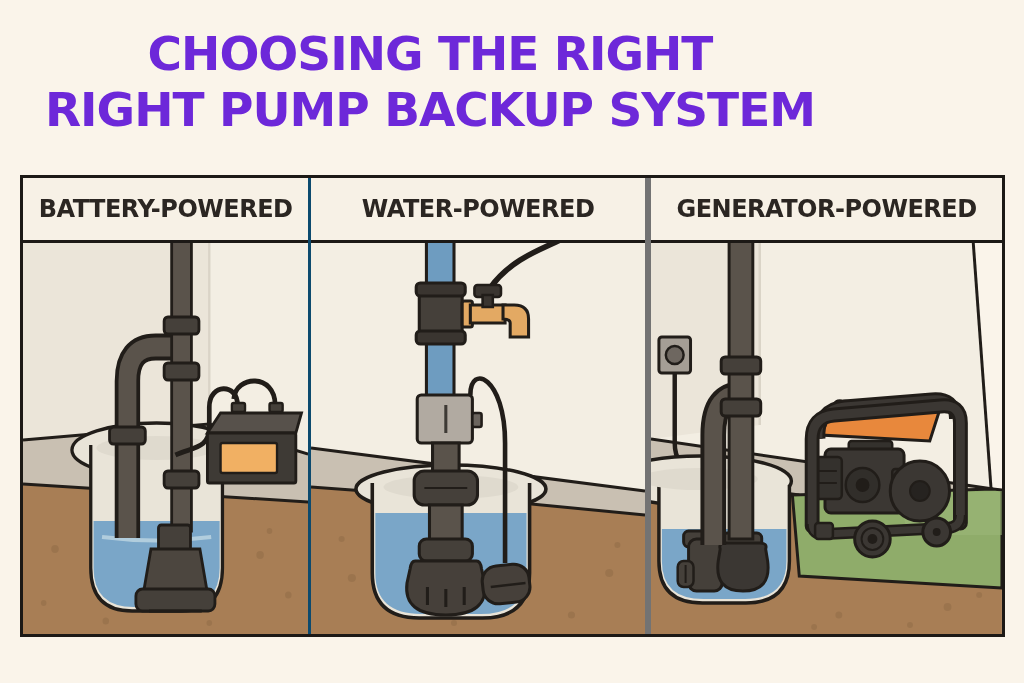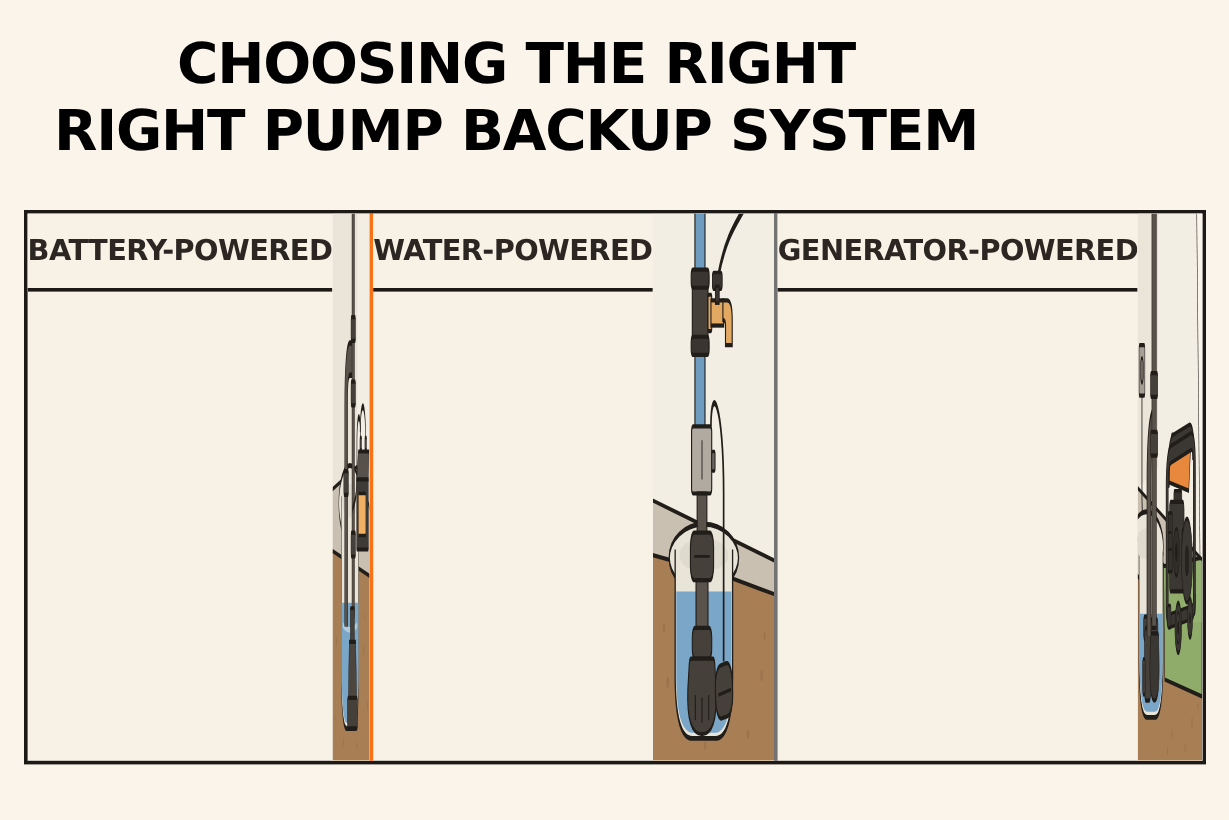--- a/index.html
+++ b/index.html
@@ -1,25 +1,25 @@
 <!DOCTYPE html>
 <html><head>
 <meta charset="utf-8">
 <style>
   *{margin:0;padding:0;box-sizing:border-box}
   html,body{width:1024px;height:683px}
   body{background:#FAF4EA;font-family:"DejaVu Sans","Liberation Sans",sans-serif;position:relative;overflow:hidden}
   .title{position:absolute;top:26px;left:0;width:916px;text-align:center;padding-right:56px;
-         color:#000000;font-weight:bold;font-size:47px;line-height:56px;letter-spacing:-1px}
+         color:#6d28d9;font-weight:bold;font-size:47px;line-height:56px;letter-spacing:-1px}
   .table{position:absolute;left:20px;top:175px;width:985px;height:462px;
          border:3px solid #1C1916;display:flex;background:#F7F1E6}
-  .col{height:100%;display:flex;flex-direction:row}
+  .col{height:100%;display:flex;flex-direction:column}
   .col-1{width:303px}
-  .col-2{width:358px;border-left:3px solid #f97316}
-  .col-3{width:379px;border-left:3px solid #737373}
+  .col-2{width:358px;border-left:3px solid #0c4a6e}
+  .col-3{width:379px;border-left:6px solid #737373}
   .hdr{height:65px;border-bottom:3px solid #1C1916;display:flex;align-items:center;justify-content:center;
        font-weight:bold;font-size:24px;letter-spacing:-0.5px;color:#2B2622;background:#F7F1E6}
   .art{flex:1;overflow:hidden;background:#F3EEE3}
   .art svg{display:block;width:100%;height:100%}
 </style>
 </head>
 <body>
 
 <h1 class="title">
   <span>CHOOSING THE RIGHT</span><br>

